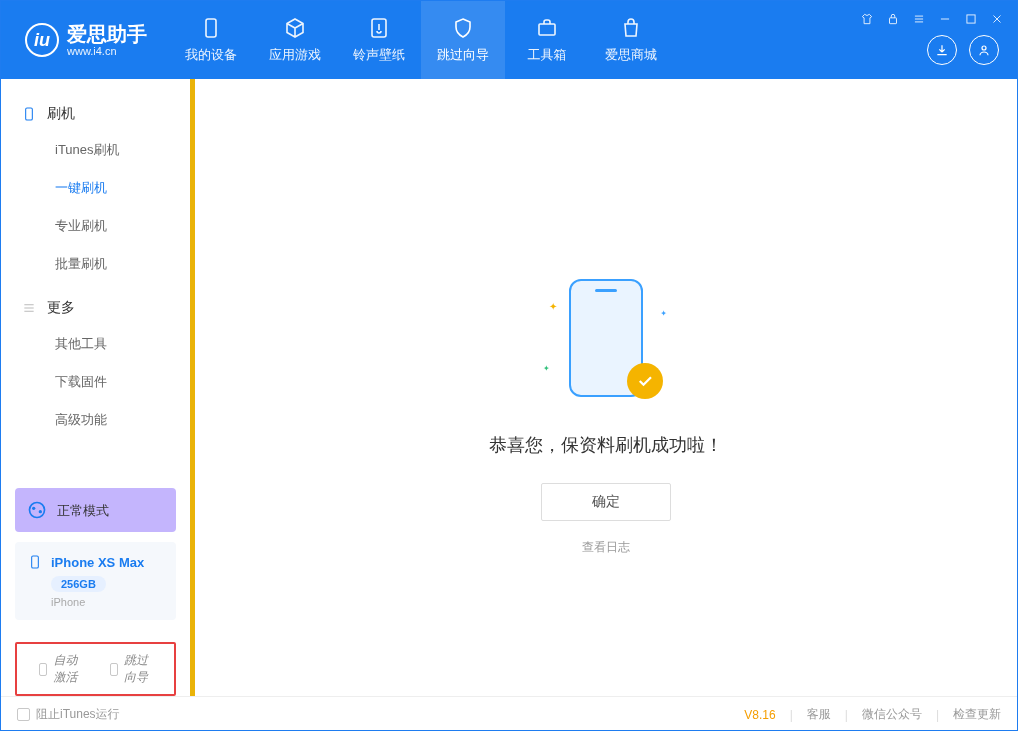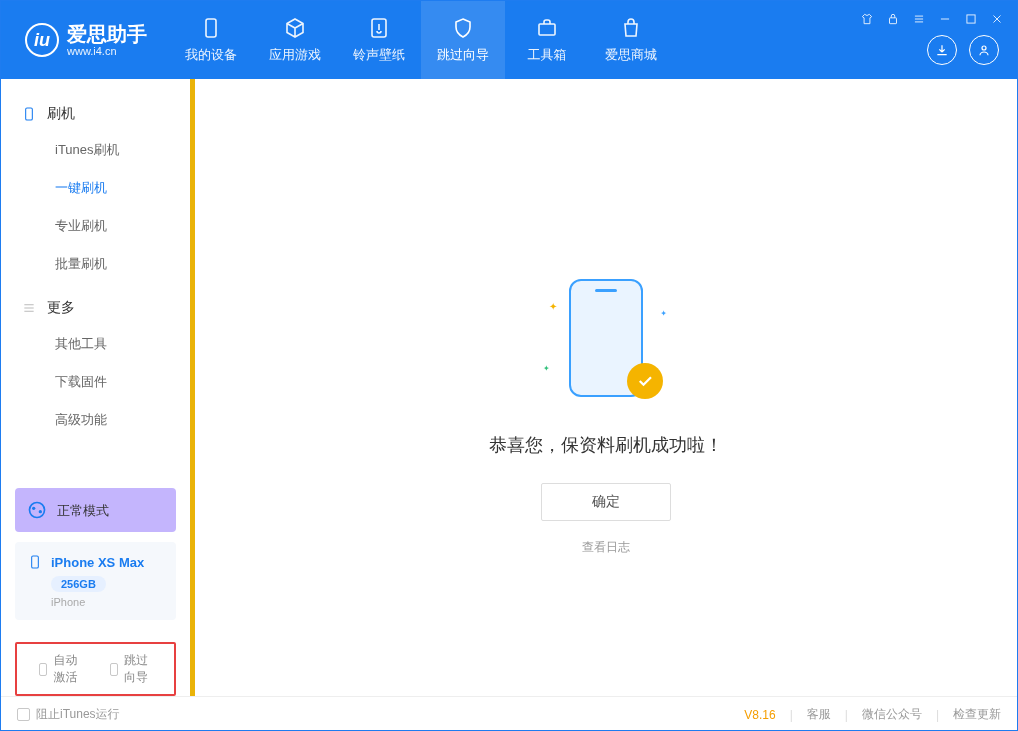--- a/index.html
+++ b/index.html
@@ -32,21 +32,21 @@
 .sidebar-bottom { margin-top:auto; padding:0 14px 14px; }
 .mode-card { background:#c4b5fd; border-radius:4px; padding:12px; display:flex; align-items:flex-end; gap:10px; margin-bottom:10px; }
 .mode-card svg { width:20px; height:20px; }
 .mode-card span { font-size:13px; color:#333; font-weight:500; }
 .device-card { background:#f5f8fc; border-radius:4px; padding:12px; }
 .dev-row { display:flex; align-items:center; gap:8px; }
 .dev-row svg { width:16px; height:16px; }
 .dev-name { font-size:13px; font-weight:600; color:#1a7cf0; }
 .dev-chip { display:inline-block; margin:6px 0 4px 24px; background:#e6f0ff; color:#1a7cf0; font-size:11px; padding:2px 10px; border-radius:10px; font-weight:600; }
 .dev-sub { font-size:11px; color:#aaa; margin-left:24px; }
-.check-row { border:2px solid #e74040; border-radius:2px; margin:8px 14px 0; padding:8px 22px; display:flex; gap:28px; align-items:center; }
+.check-row { border:2px solid #e74040; border-radius:2px; margin:8px 14px 0; padding:8px 22px; display:flex; gap:28px; align-items:center;font-style:italic; }
 .checkbox { display:flex; align-items:center; gap:6px; font-size:12px; color:#888; cursor:pointer; }
 .checkbox .box { width:13px; height:13px; border:1px solid #c8c8c8; border-radius:2px; }
 
 .main { flex:1; display:flex; flex-direction:column; align-items:center; justify-content:center; padding-top:60px; }
 .success-ill { position:relative; width:170px; height:130px; margin-bottom:24px; }
 .phone { position:absolute; left:50%; top:0; transform:translateX(-50%); width:74px; height:118px; border:2.5px solid #3aa0ff; border-radius:12px; background:#eaf4ff; }
 .phone::after { content:''; position:absolute; top:8px; left:50%; transform:translateX(-50%); width:22px; height:3px; background:#3aa0ff; border-radius:2px; }
 .check-badge { position:absolute; right:28px; bottom:10px; width:36px; height:36px; background:#f5b400; border-radius:50%; display:flex; align-items:center; justify-content:center; }
 .check-badge svg { width:18px; height:18px; stroke:#fff; fill:none; stroke-width:3; }
 .sparkle { position:absolute; color:#f5b400; }

